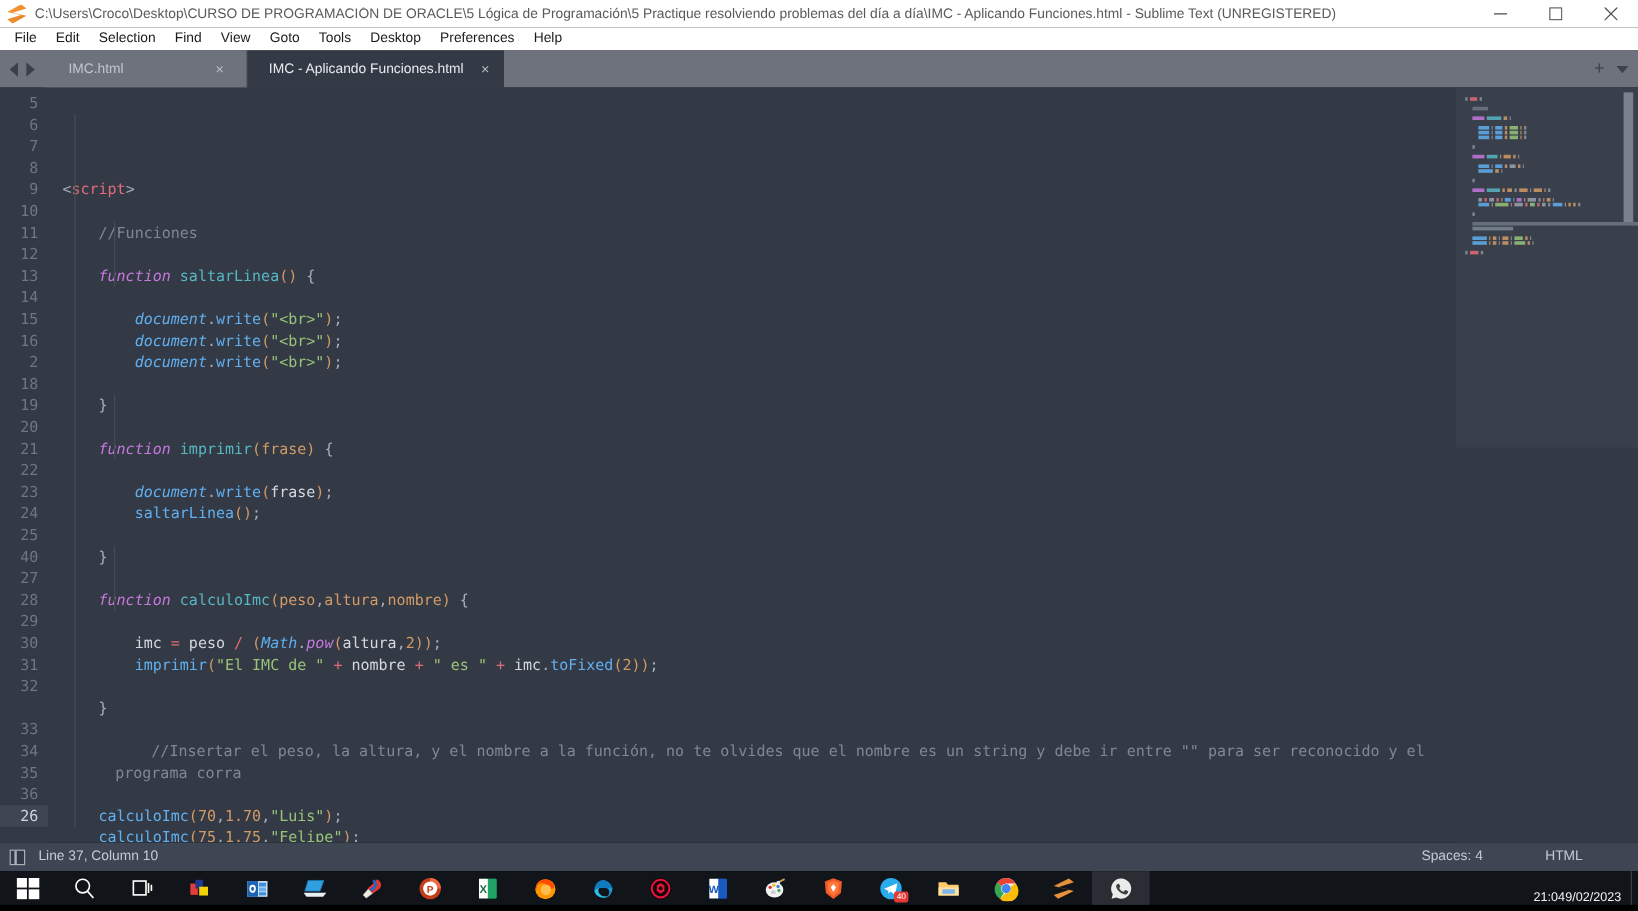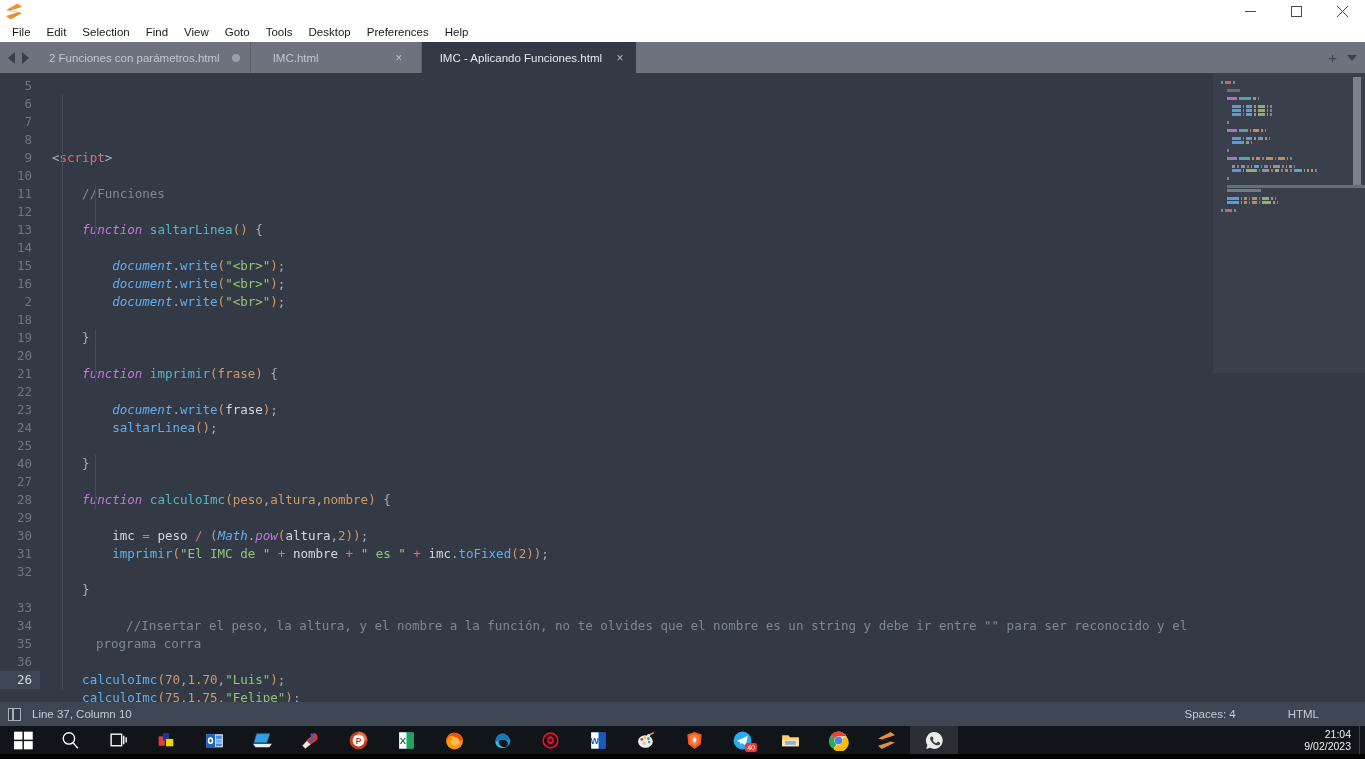--- a/index.html
+++ b/index.html
@@ -276,21 +276,21 @@
     line-height: 9px;
     padding: 0 2px;
     border-radius: 2px;
   }
   .ico { width: 21px; height: 21px; display:block; }
   .clock {
     position: absolute;
     right: 8px; top: 0;
     height: 28px;
     display: flex;
-    flex-direction: column;
+    flex-direction: row;
     justify-content: center;
     align-items: flex-end;
     color: #f0f0f0;
     font-size: 10.5px;
     line-height: 12px;
     padding-right: 6px;
   }
   .show-desktop {
     position: absolute;
     right: 0; top: 0;
@@ -298,20 +298,21 @@
     border-left: 1px solid #3a3f45;
   }
 </style>
 </head>
 <body>
 
 <div class="titlebar">
   <div class="app-icon">
     <span class="s-glyph"></span>
   </div>
+  <div class="title-text">C:\Users\Croco\Desktop\CURSO DE PROGRAMACIÓN DE ORACLE\5 Lógica de Programación\5 Practique resolviendo problemas del día a día\IMC - Aplicando Funciones.html - Sublime Text (UNREGISTERED)</div>
   <div class="win-controls">
     <div class="win-btn">
       <svg width="11" height="11" viewBox="0 0 11 11">
           <line x1="0" y1="5.5" x2="11" y2="5.5" stroke="#4a4a4a" stroke-width="1"></line>
         </svg>
     </div>
     <div class="win-btn">
       <svg width="11" height="11" viewBox="0 0 11 11">
           <rect x="0.5" y="0.5" width="10" height="10" fill="none" stroke="#4a4a4a" stroke-width="1"></rect>
         </svg>
@@ -337,24 +338,20 @@
   <div class="menu-item">Preferences</div>
   <div class="menu-item">Help</div>
 </div>
 
 <div class="tabbar">
   <div class="tab-arrows">
     <span class="tab-arrow left"></span>
     <span class="tab-arrow right"></span>
   </div>
   <div class="tabs">
-    <div class="tab inactive">
-      <span class="tab-label">2 Funciones con parámetros.html</span>
-      <span class="tab-dot"></span>
-    </div>
     <div class="tab inactive" style="padding-left:22px;padding-right:16px;">
       <span class="tab-label" style="margin-right:74px;">IMC.html</span>
       <span class="tab-close">×</span>
     </div>
     <div class="tab active" style="padding-left:18px;">
       <span class="tab-label">IMC - Aplicando Funciones.html</span>
       <span class="tab-close">×</span>
     </div>
   </div>
   <div class="tabbar-right">

